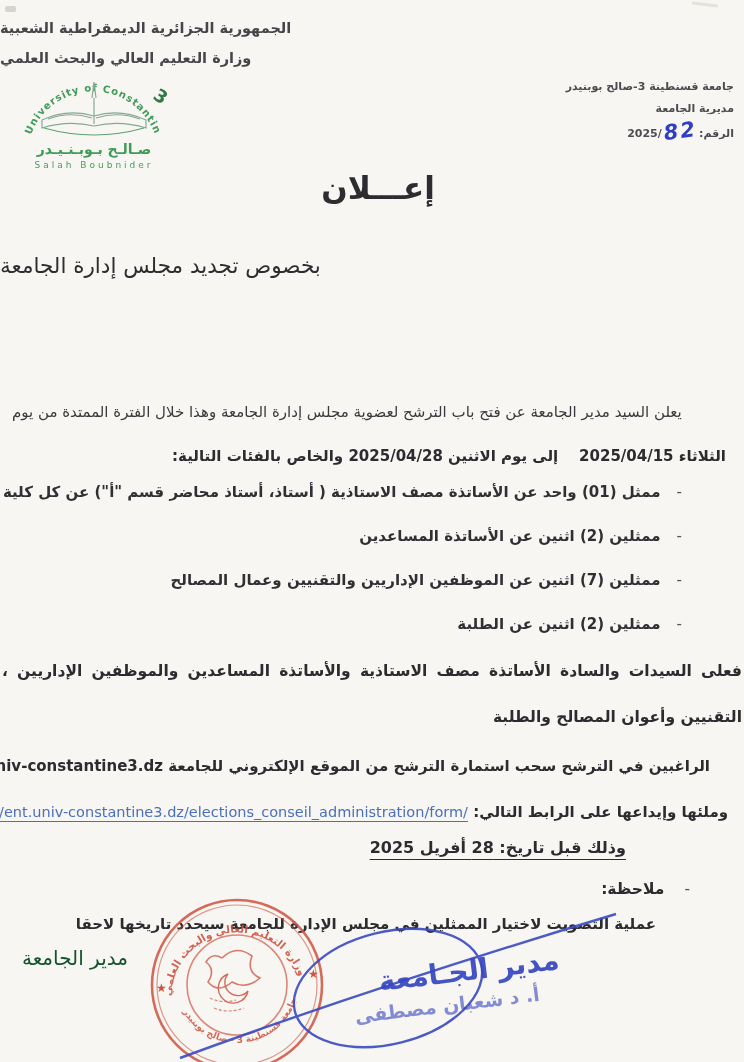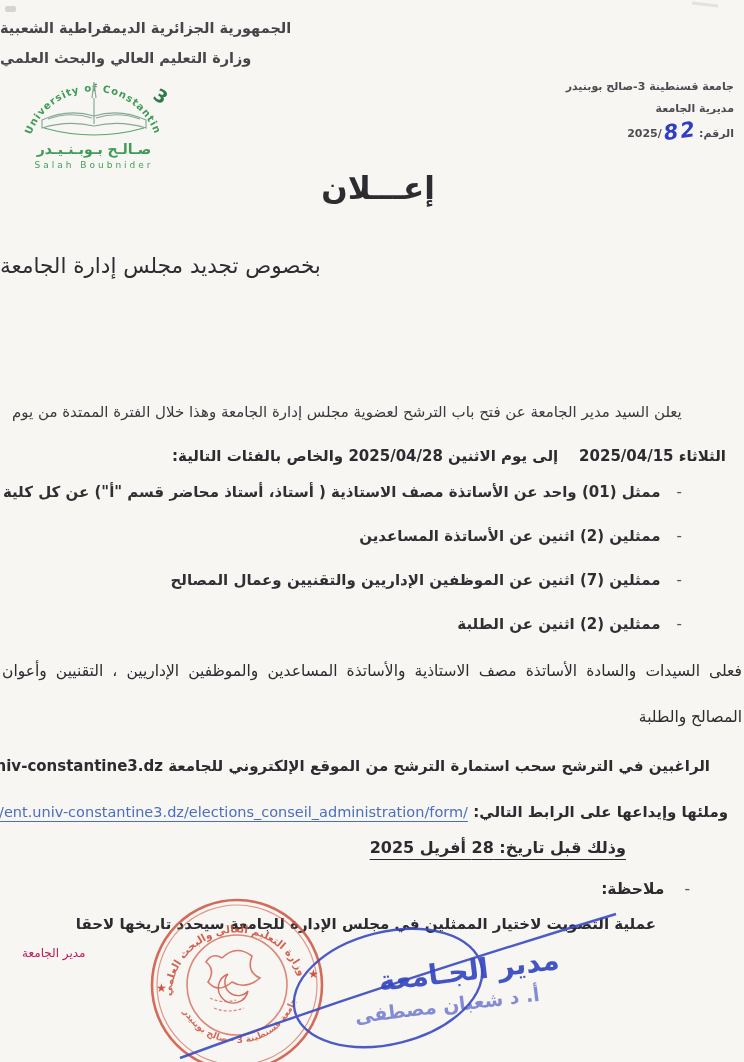--- a/index.html
+++ b/index.html
@@ -32,32 +32,32 @@
 
   .para{position:absolute;left:12px;right:12px;font-size:15px;line-height:44px;}
   .p1{top:298px;text-align:justify;text-indent:18px;}
   .p2a{top:390px;text-align:left;white-space:nowrap;}
   .p2b{top:434px;text-align:right;font-weight:bold;color:#2c2c30;white-space:pre;padding-right:6px;}
 
   .bullets{position:absolute;top:480px;right:12px;left:12px;}
   .bullet-row{display:flex;direction:rtl;gap:16px;padding-right:50px;margin-bottom:19px;font-size:15px;font-weight:bold;color:#303034;line-height:25px;white-space:nowrap;}
   .bullet-dash{font-weight:normal;color:#55555a;}
 
-  .p3{top:648px;left:2px;right:2px;text-align:justify;font-weight:normal;font-size:15.5px;color:#2c2c30;line-height:46px;}
+  .p3{top:648px;left:2px;right:2px;text-align:justify;font-weight:bold;font-size:15.5px;color:#2c2c30;line-height:46px;}
   .p4{top:744px;text-align:right;font-weight:bold;color:#2c2c30;white-space:nowrap;padding-right:22px;}
   .p4 .url-plain{direction:ltr;unicode-bidi:embed;font-weight:bold;}
   .p5{top:790px;text-align:right;white-space:nowrap;padding-right:4px;font-weight:bold;color:#2c2c30;}
   .p5 a{color:#4a6fbe;font-weight:normal;text-decoration:underline;text-underline-offset:4px;direction:ltr;unicode-bidi:embed;font-size:14.5px;}
 
   .deadline{position:absolute;top:838px;right:118px;font-size:16px;font-weight:bold;color:#2c2c30;
     text-decoration:underline;text-underline-offset:6px;text-decoration-thickness:1.2px;}
   .note-row{position:absolute;top:880px;right:54px;display:flex;direction:rtl;gap:20px;font-size:15.5px;font-weight:bold;color:#2c2c30;}
   .note-text{position:absolute;top:915px;right:88px;font-size:15px;font-weight:bold;color:#2c2c30;white-space:nowrap;}
 
-  .director{position:absolute;top:946px;left:22px;font-size:12px;color:#be185d;}
+  .director{position:absolute;top:946px;left:22px;font-size:20px;color:#14532d;}
 
   .stamp-layer{position:absolute;left:110px;top:878px;width:560px;height:184px;pointer-events:none;direction:ltr;}
   .stamp-layer svg{display:block;}
 </style>
 </head>
 <body>
 
 <div class="page">
 
   <div class="speck-tl"></div>

